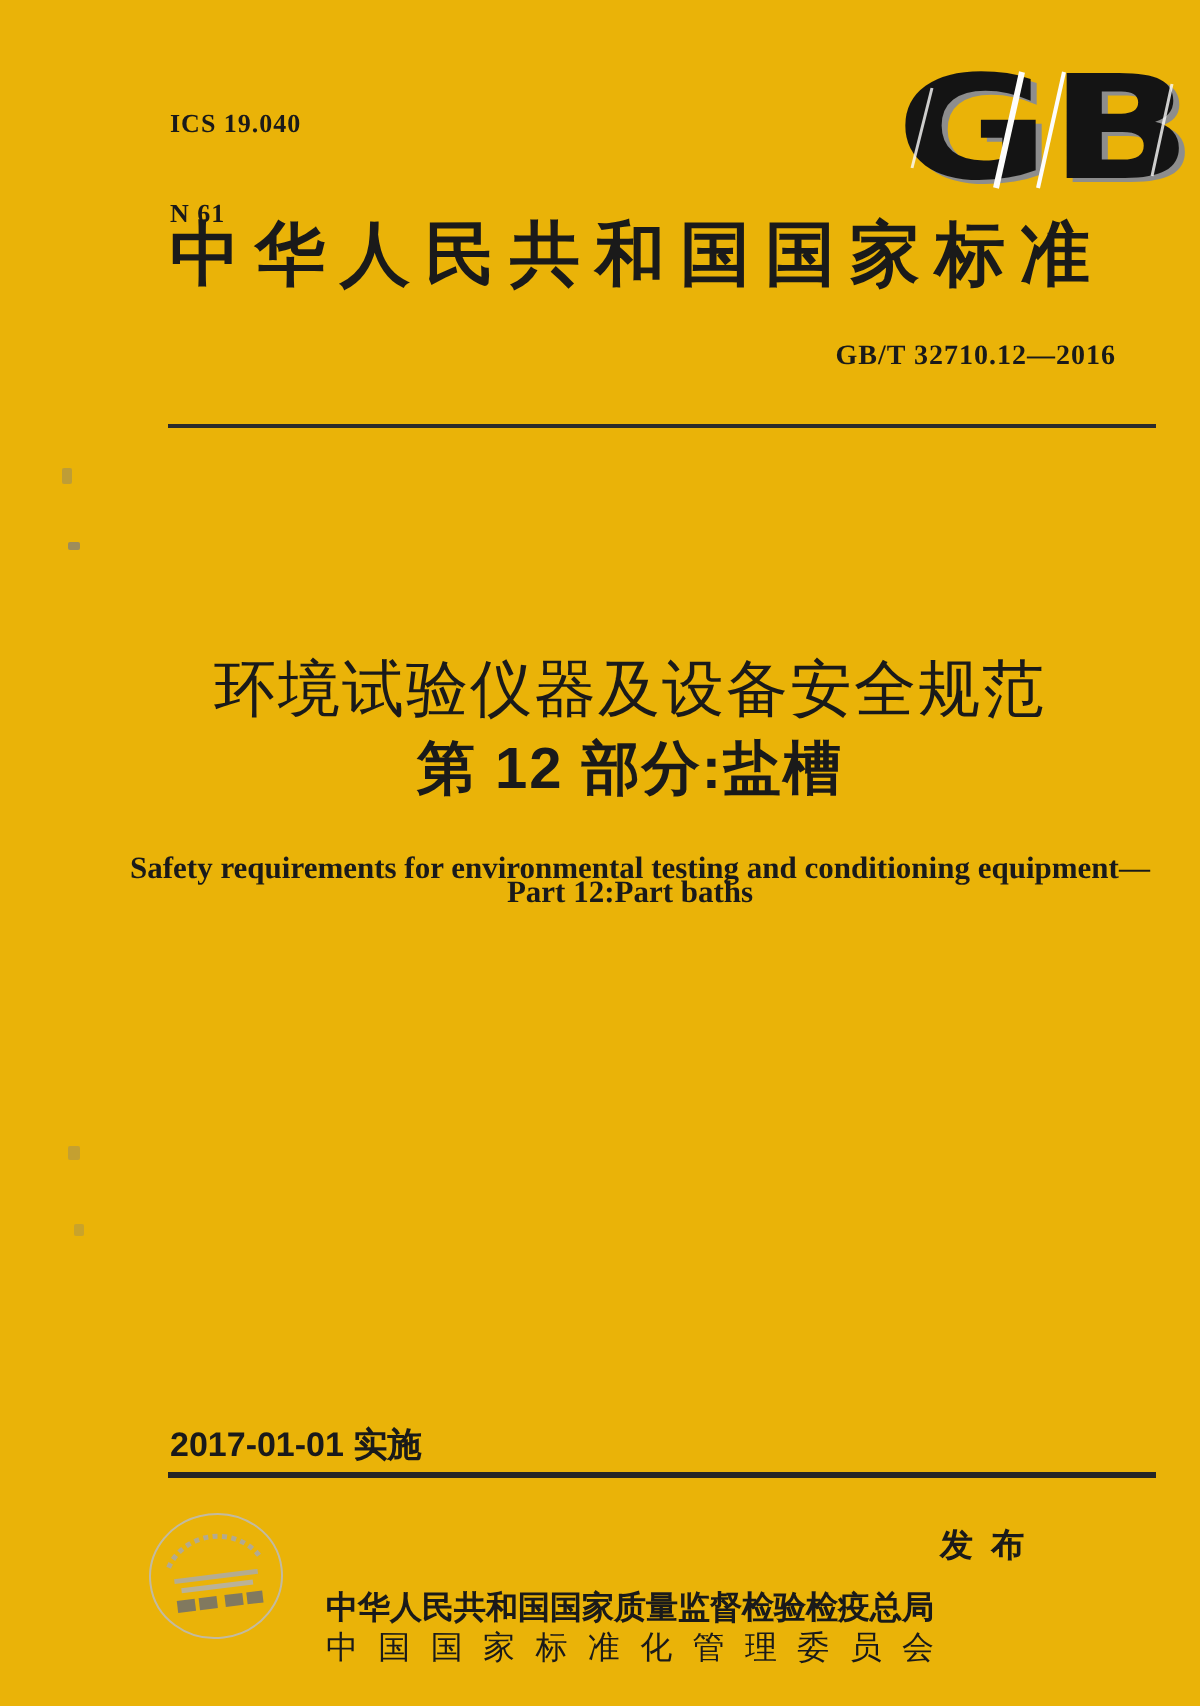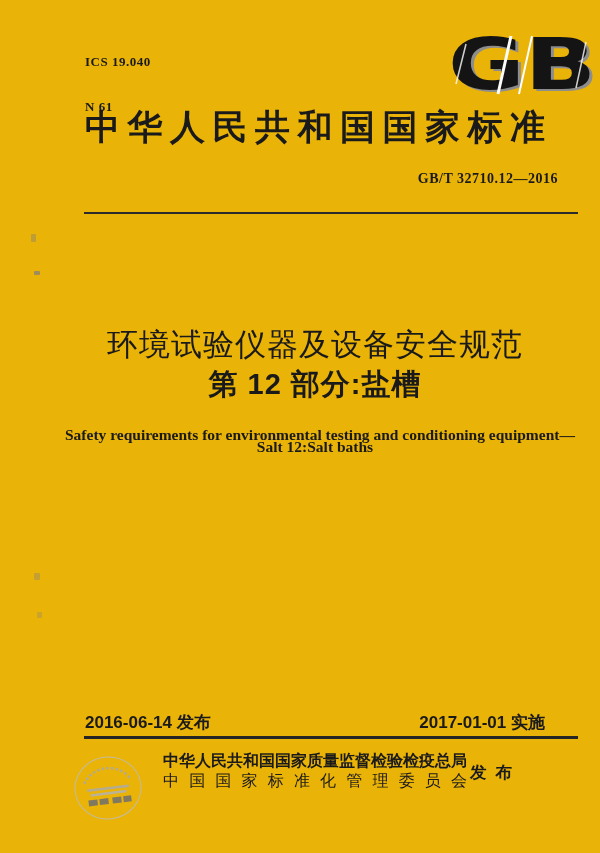--- a/index.html
+++ b/index.html
@@ -131,20 +131,21 @@
   }
   .publisher-block {
     display: inline-block;
     text-align: left;
   }
   .publisher-line-1 {
     font-weight: bold;
     font-size: 16px;
     line-height: 20px;
     white-space: nowrap;
+    margin-top: 44px;
   }
   .publisher-line-2 {
     font-weight: normal;
     font-size: 16px;
     line-height: 20px;
     white-space: nowrap;
     text-align: justify;
     text-align-last: justify;
     -moz-text-align-last: justify;
   }
@@ -203,28 +204,24 @@
   <div class="heading-cn">中华人民共和国国家标准</div>
 
   <div class="std-number">GB/T 32710.12—2016</div>
 
   <div class="rule-top"></div>
 
   <div class="title-zone">
     <div class="title-cn-1">环境试验仪器及设备安全规范</div>
     <div class="title-cn-2">第 12 部分:盐槽</div>
     <div class="title-en-1">Safety requirements for environmental testing and conditioning equipment—</div>
-    <div class="title-en-2">Salt 12:Salt baths</div>
+    <div class="title-en-2">Part 12:Part baths</div>
   </div>
 
   <div class="dates-row">
-    <div class="date-item">
-      <span>2016-06-14</span>
-      <span>发布</span>
-    </div>
     <div class="date-item">
       <span>2017-01-01</span>
       <span>实施</span>
     </div>
   </div>
 
   <div class="rule-bottom"></div>
 
   <div class="publisher-wrap">
     <div class="publisher-block">

